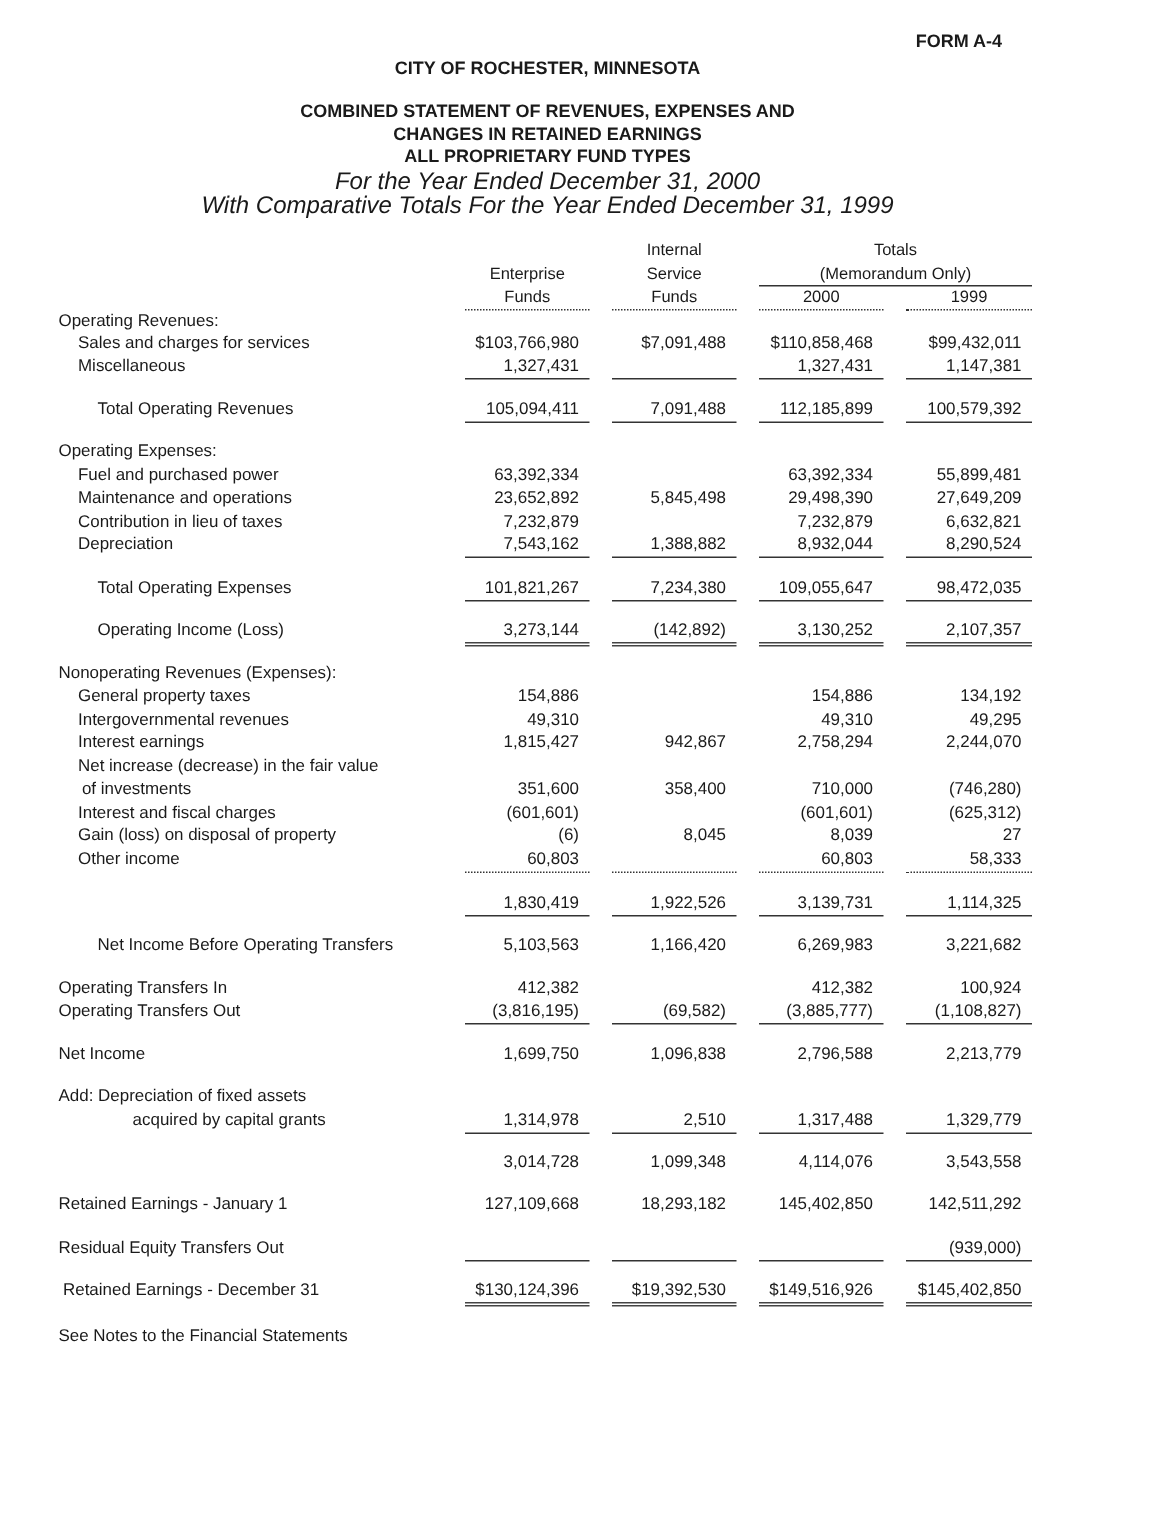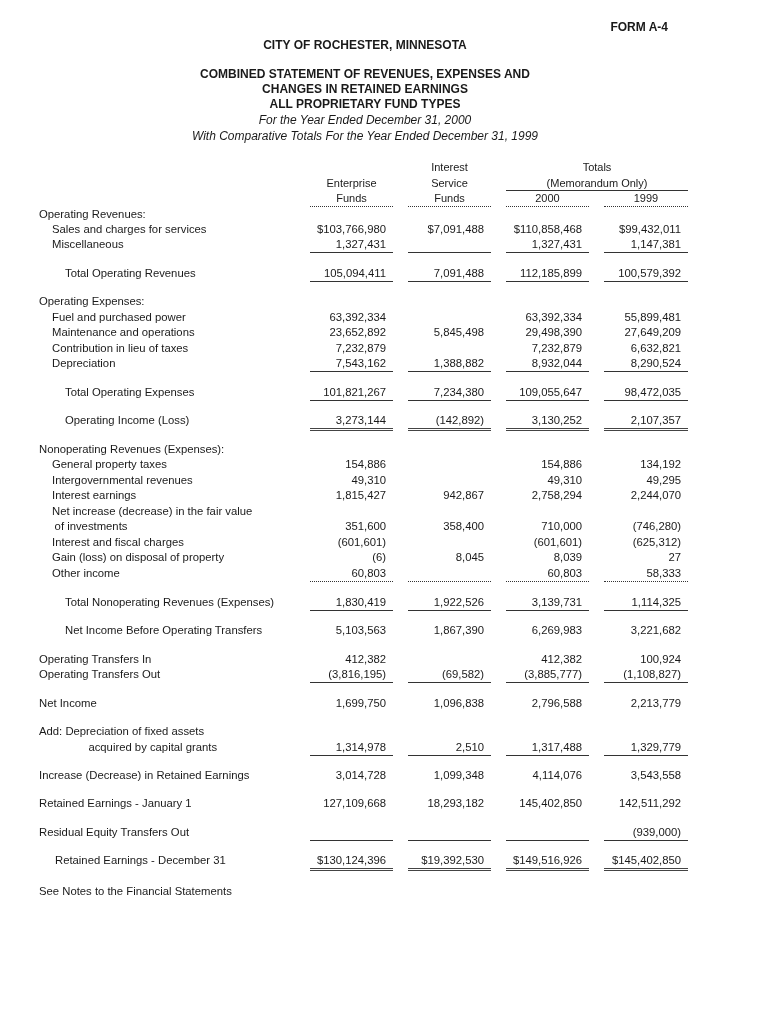--- a/index.html
+++ b/index.html
@@ -5,21 +5,21 @@
   html, body { margin: 0; padding: 0; background: #ffffff; }
   body {
     width: 770px; height: 1024px; position: relative; overflow: hidden;
     font-family: "Liberation Sans", sans-serif; color: #1a1a1a; font-size: 11.3px;
   }
   .abs { position: absolute; white-space: nowrap; }
   .form-id { right: 102px; top: 20px; font-weight: bold; font-size: 12px; }
   .center { left: 0; width: 730px; text-align: center; }
   .h1 { top: 38px; font-weight: bold; font-size: 12px; }
   .h2 { font-weight: bold; font-size: 12px; }
-  .ital { font-style: italic; font-size: 12px; }
+  .ital { font-style: italic; font-size: 16px; }
 
   .colhead { text-align: center; font-size: 11px; line-height: 15.5px; }
   .rule { position: absolute; height: 0; border-top: 1px solid #333; }
   .rule.dotted { border-top: 1px dotted #333; }
   .rule.double { border-top: 3px double #444; }
 
   .row { position: absolute; left: 0; width: 770px; height: 15.5px; line-height: 15.5px; }
   .lbl { position: absolute; white-space: nowrap; }
   .num { position: absolute; text-align: right; white-space: nowrap; }
   .c1 { left: 310px; width: 76px; }
@@ -39,21 +39,21 @@
   <div class="abs center h2" style="top:82px">CHANGES IN RETAINED EARNINGS</div>
   <div class="abs center h2" style="top:97px">ALL PROPRIETARY FUND TYPES</div>
   <div class="abs center ital" style="top:113px">For the Year Ended December 31, 2000</div>
   <div class="abs center ital" style="top:129px">With Comparative Totals For the Year Ended December 31, 1999</div>
 
   <div>
     <div class="abs colhead" style="left:310px;width:83px;top:176px">Enterprise</div>
     <div class="abs colhead" style="left:310px;width:83px;top:191px">Funds</div>
     <div class="rule dotted" style="left:310px;width:83px;top:206px"></div>
 
-    <div class="abs colhead" style="left:408px;width:83px;top:160px">Interest</div>
+    <div class="abs colhead" style="left:408px;width:83px;top:160px">Internal</div>
     <div class="abs colhead" style="left:408px;width:83px;top:176px">Service</div>
     <div class="abs colhead" style="left:408px;width:83px;top:191px">Funds</div>
     <div class="rule dotted" style="left:408px;width:83px;top:206px"></div>
 
     <div class="abs colhead" style="left:506px;width:182px;top:160px">Totals</div>
     <div class="abs colhead" style="left:506px;width:182px;top:176px">(Memorandum Only)</div>
     <div class="rule" style="left:506px;width:182px;top:190px"></div>
 
     <div class="abs colhead" style="left:506px;width:83px;top:191px">2000</div>
     <div class="rule dotted" style="left:506px;width:83px;top:206px"></div>
@@ -220,34 +220,33 @@
         <span class="num c1">60,803</span>
         <span class="num c2"></span>
         <span class="num c3">60,803</span>
         <span class="num c4">58,333</span>
       </div>
       <div class="rule dotted" style="left: 310px; width: 83px; top: 581px;"></div>
       <div class="rule dotted" style="left: 408px; width: 83px; top: 581px;"></div>
       <div class="rule dotted" style="left: 506px; width: 83px; top: 581px;"></div>
       <div class="rule dotted" style="left: 604px; width: 84px; top: 581px;"></div>
       <div class="row" style="top: 595px;">
-        <span class="lbl" style="left: 65px;">Total Nonoperating Revenues (Expenses)</span>
         <span class="num c1">1,830,419</span>
         <span class="num c2">1,922,526</span>
         <span class="num c3">3,139,731</span>
         <span class="num c4">1,114,325</span>
       </div>
       <div class="rule" style="left: 310px; width: 83px; top: 610px;"></div>
       <div class="rule" style="left: 408px; width: 83px; top: 610px;"></div>
       <div class="rule" style="left: 506px; width: 83px; top: 610px;"></div>
       <div class="rule" style="left: 604px; width: 84px; top: 610px;"></div>
       <div class="row" style="top: 623px;">
         <span class="lbl" style="left: 65px;">Net Income Before Operating Transfers</span>
         <span class="num c1">5,103,563</span>
-        <span class="num c2">1,867,390</span>
+        <span class="num c2">1,166,420</span>
         <span class="num c3">6,269,983</span>
         <span class="num c4">3,221,682</span>
       </div>
       <div class="row" style="top: 652px;">
         <span class="lbl" style="left: 39px;">Operating Transfers In</span>
         <span class="num c1">412,382</span>
         <span class="num c2"></span>
         <span class="num c3">412,382</span>
         <span class="num c4">100,924</span>
       </div>
@@ -281,21 +280,20 @@
         <span class="num c1">1,314,978</span>
         <span class="num c2">2,510</span>
         <span class="num c3">1,317,488</span>
         <span class="num c4">1,329,779</span>
       </div>
       <div class="rule" style="left: 310px; width: 83px; top: 755px;"></div>
       <div class="rule" style="left: 408px; width: 83px; top: 755px;"></div>
       <div class="rule" style="left: 506px; width: 83px; top: 755px;"></div>
       <div class="rule" style="left: 604px; width: 84px; top: 755px;"></div>
       <div class="row" style="top: 768px;">
-        <span class="lbl" style="left: 39px;">Increase (Decrease) in Retained Earnings</span>
         <span class="num c1">3,014,728</span>
         <span class="num c2">1,099,348</span>
         <span class="num c3">4,114,076</span>
         <span class="num c4">3,543,558</span>
       </div>
       <div class="row" style="top: 796px;">
         <span class="lbl" style="left: 39px;">Retained Earnings - January 1</span>
         <span class="num c1">127,109,668</span>
         <span class="num c2">18,293,182</span>
         <span class="num c3">145,402,850</span>
@@ -306,21 +304,21 @@
         <span class="num c1"></span>
         <span class="num c2"></span>
         <span class="num c3"></span>
         <span class="num c4 paren">(939,000)</span>
       </div>
       <div class="rule" style="left: 310px; width: 83px; top: 840px;"></div>
       <div class="rule" style="left: 408px; width: 83px; top: 840px;"></div>
       <div class="rule" style="left: 506px; width: 83px; top: 840px;"></div>
       <div class="rule" style="left: 604px; width: 84px; top: 840px;"></div>
       <div class="row" style="top: 853px;">
-        <span class="lbl" style="left: 55px;">Retained Earnings - December 31</span>
+        <span class="lbl" style="left: 42px;">Retained Earnings - December 31</span>
         <span class="num c1">$130,124,396</span>
         <span class="num c2">$19,392,530</span>
         <span class="num c3">$149,516,926</span>
         <span class="num c4">$145,402,850</span>
       </div>
       <div class="rule double" style="left: 310px; width: 83px; top: 868px;"></div>
       <div class="rule double" style="left: 408px; width: 83px; top: 868px;"></div>
       <div class="rule double" style="left: 506px; width: 83px; top: 868px;"></div>
       <div class="rule double" style="left: 604px; width: 84px; top: 868px;"></div>
     </div>

